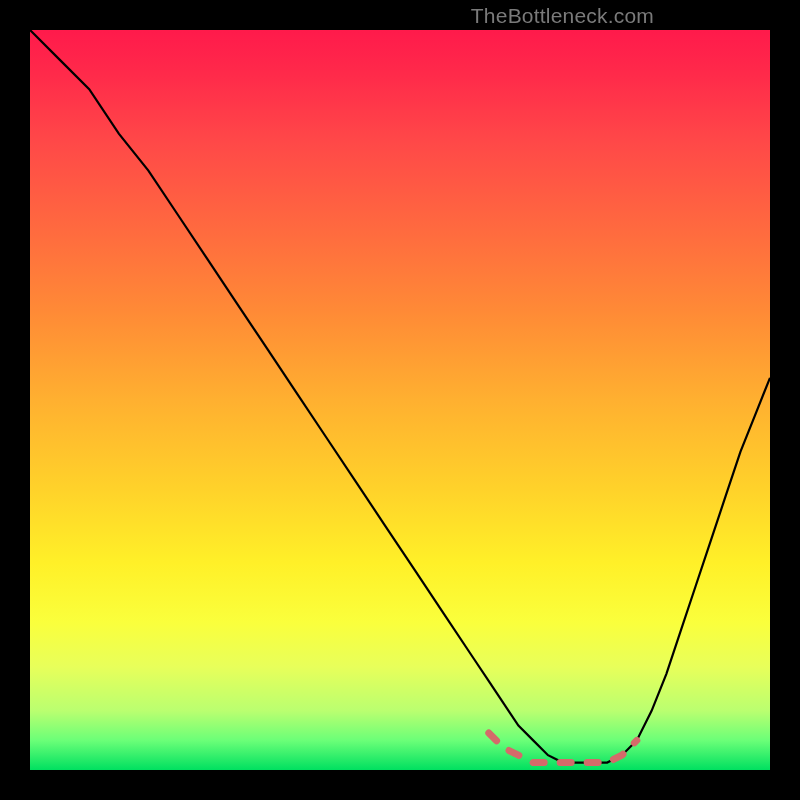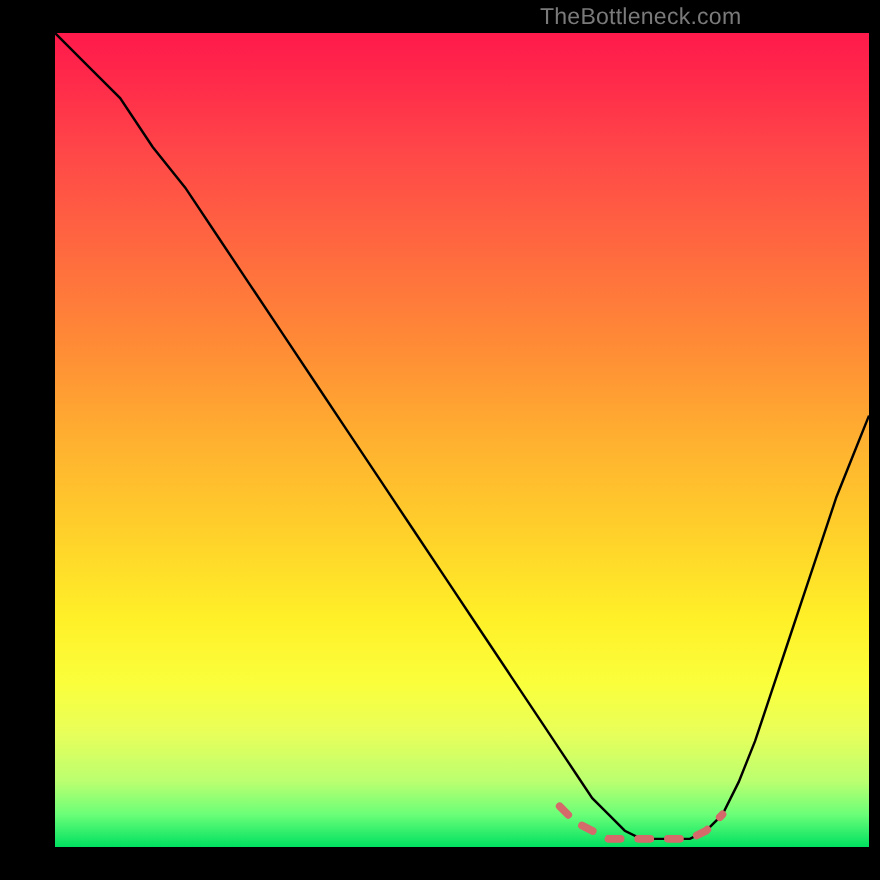--- a/index.html
+++ b/index.html
@@ -4,21 +4,20 @@
 <style>
   * { margin: 0; padding: 0; box-sizing: border-box; }
   html, body { width: 800px; height: 800px; overflow: hidden; }
   body { background: #000; font-family: Arial, sans-serif; }
 
   .frame {
     position: absolute;
     left: 0; top: 0;
     width: 664px; height: 800px;
     background: #000;
-    margin-left: 20px;
   }
 
   .plot {
     position: absolute;
     left: 30px; top: 30px;
     width: 740px; height: 740px;
     overflow: hidden;
   }
 
   .gradient {

